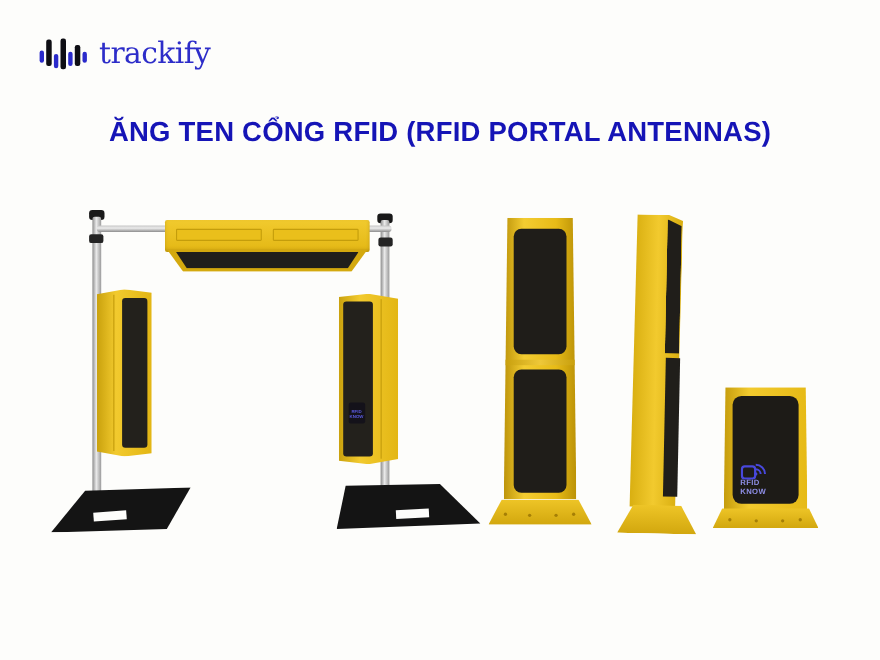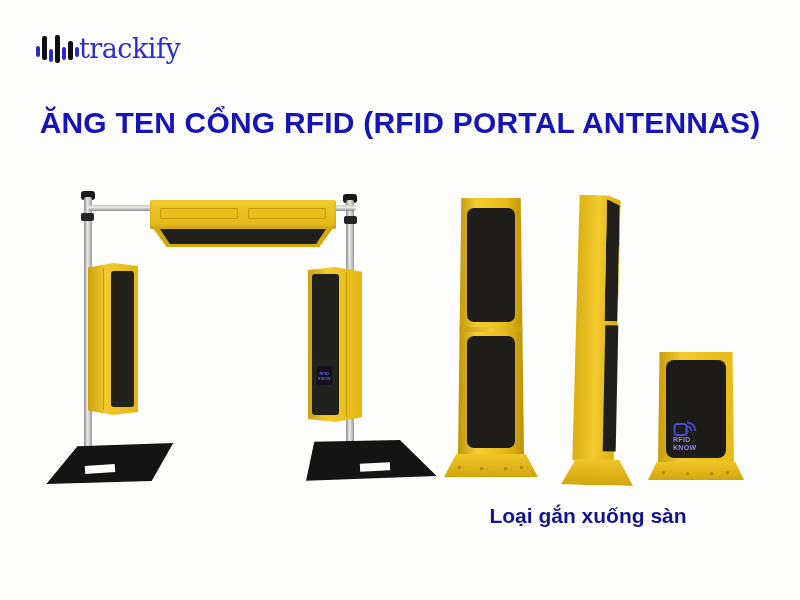--- a/index.html
+++ b/index.html
@@ -1,34 +1,34 @@
 <!DOCTYPE html>
 <html><head>
 <meta charset="utf-8">
 <style>
   html,body{margin:0;padding:0;}
   .page{position:relative;width:800px;height:600px;background:#fdfdfb;overflow:hidden;
         font-family:"Liberation Sans",sans-serif;}
 
   
-  .brand{position:absolute;left:36px;top:28px;display:flex;align-items:center;gap:0;}
+  .brand{position:absolute;left:36px;top:28px;display:flex;align-items:center;gap:11px;}
   .logo-bars{display:flex;align-items:center;gap:2px;height:40px;}
   .logo-bars i{display:block;border-radius:2px;}
   .lb1{width:4px;height:11px;background:#2a2acb;transform:translateY(3px);}
   .lb2{width:5px;height:24px;background:#0e0e14;}
   .lb3{width:4px;height:13px;background:#2a2acb;transform:translateY(7px);}
   .lb4{width:5px;height:28px;background:#0e0e14;transform:translateY(1px);}
   .lb5{width:4px;height:13px;background:#2a2acb;transform:translateY(5px);}
   .lb6{width:5px;height:19px;background:#0e0e14;transform:translateY(2px);}
   .lb7{width:4px;height:10px;background:#2a2acb;transform:translateY(4px);}
   .brand-name{font-family:"DejaVu Serif",serif;font-size:27px;color:#2d2dc9;letter-spacing:-0.5px;}
 
   
   .title{position:absolute;top:106px;left:0;width:100%;margin:0;text-align:center;
-         font-size:30px;font-weight:800;color:#1514b6;letter-spacing:.2px;}
+         font-size:25px;font-weight:800;color:#1514b6;letter-spacing:.2px;}
 
   
   .art{position:absolute;}
   .art div{position:absolute;}
   #art-gantry{left:40px;top:183px;width:360px;height:312px;}
   #art-floor{left:440px;top:183px;width:320px;height:312px;}
 
   
   .pole{width:8px;background:linear-gradient(90deg,#8d8d8d,#eaeaea 45%,#9a9a9a);border-radius:2px;}
   #pole-left{left:44px;top:14px;height:266px;}
@@ -208,15 +208,14 @@
             <div>KNOW</div>
           </div>
         </div>
       </div>
     </div>
     <div class="flare-base" id="baseC">
       <div class="dots" id="dotsC"></div>
     </div>
   </div>
 
-  <div class="caption" id="cap-floor">Loại gắn xuống sàn</div>
 
 </div>
 
 </body></html>

